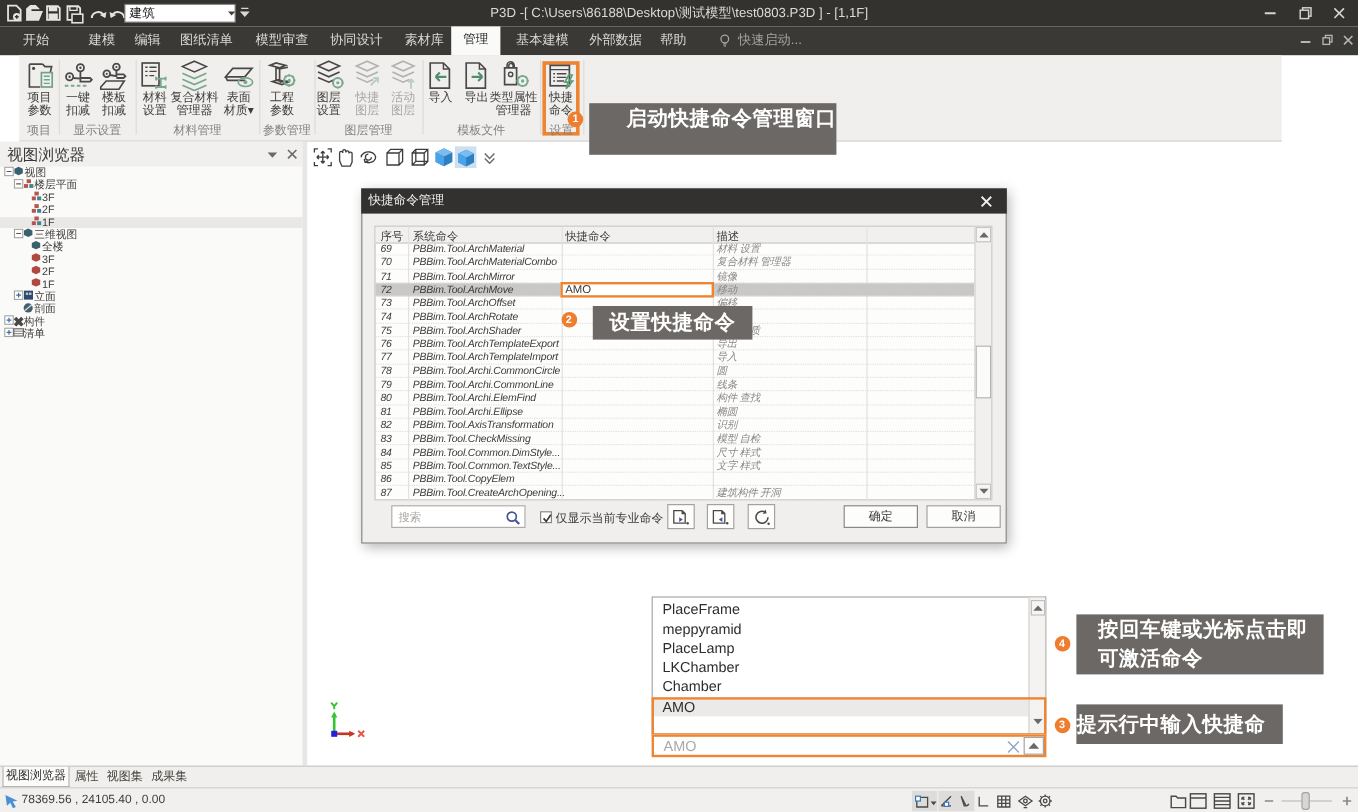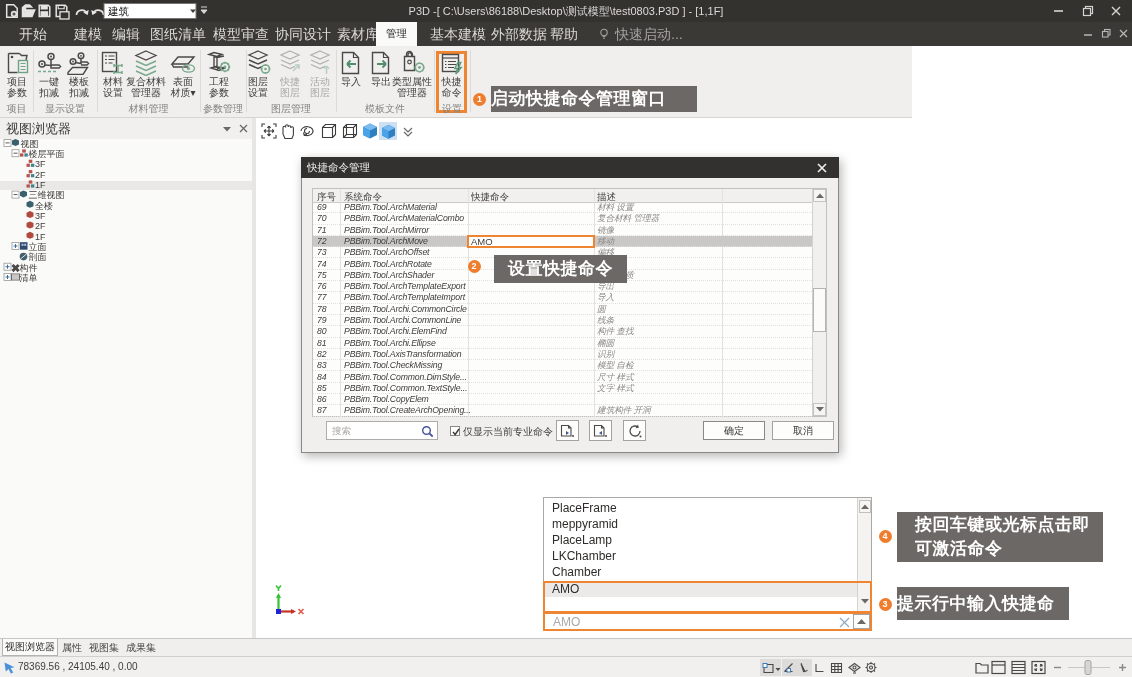--- a/index.html
+++ b/index.html
@@ -2,24 +2,24 @@
 <html><head>
 <meta charset="utf-8">
 <style>
   * { margin:0; padding:0; box-sizing:border-box; }
   html,body { width:1132px; height:677px; overflow:hidden; }
   body { font-family:"Liberation Sans",sans-serif; position:relative; background:#ffffff; }
   .abs { position:absolute; }
   
   #titlebar { left:0; top:0; width:1132px; height:22px; background:#34322f; }
   #tabrow { left:0; top:22px; width:1132px; height:24px; background:#3b3936; }
-  .tab { position:absolute; top:0; height:24px; line-height:24px; color:#dbd9d6; font-size:14px; }
+  .tab { position:absolute; top:0; height:24px; line-height:24px; color:#dbd9d6; font-size:11px; }
   #seltab { position:absolute; top:0px; height:24px; background:#fafaf9; color:#2b2a28; text-align:center; line-height:23px; font-size:10.5px; }
   
-  #ribbon { left:0; top:46px; width:912px; height:72px; background:#f0efed; border-bottom:1px solid #d7d5d2; }
+  #ribbon { left:16px; top:46px; width:1052px; height:72px; background:#f0efed; border-bottom:1px solid #d7d5d2; }
   .gsep { position:absolute; top:4px; width:1px; height:62px; background:#ddDBd8; }
   .rbtxt { position:absolute; font-size:10px; color:#3e3c3a; text-align:center; line-height:10.6px; white-space:pre; }
   .rbtxt.dis { color:#a9a7a4; }
   .glabel { position:absolute; top:55.5px; font-size:10px; color:#85837f; text-align:center; }
   
   #panel { left:0; top:139px; width:252px; height:499px; background:#fafaf9; }
   #panelhead { left:0; top:118px; width:252px; height:21px; background:#f1f0ee; }
   #splitter { left:252px; top:118px; width:4px; height:520px; background:#e7e6e4; }
   
   .acirc { position:absolute; width:13px; height:13px; border-radius:50%; background:#ee7d2e; color:#fff; font-size:9px; font-weight:bold; text-align:center; line-height:13px; }
@@ -550,21 +550,21 @@
   <span class="abs" style="left:8px;top:1px;font-size:12px;color:#aaa8a6">AMO</span>
   <svg class="abs" style="left:294px;top:3px" width="11" height="11" viewBox="0 0 11 11">
       <path d="M1 1 l9 9 M10 1 l-9 9" stroke="#8fa8c0" stroke-width="1.2"></path>
     </svg>
   <div class="abs" style="left:308px;top:0px;width:17px;height:15px;background:#fdfdfc;border:1px solid #a6a4a2"></div>
   <svg class="abs" style="left:312px;top:4px" width="9" height="7">
       <path d="M0 6 l4.5 -5 4.5 5 z" fill="#6b6967"></path>
     </svg>
 </div>
 <div class="acirc" style="left:473px;top:92.5px">1</div>
-<div class="alabel" style="left:491px;top:86px;width:206px;height:26px;line-height:25px;text-align:left">启动快捷命令管理窗口</div>
+<div class="alabel" style="left:491px;top:86px;width:206px;height:43px;line-height:25px;text-align:right">启动快捷命令管理窗口</div>
 <div class="acirc" style="left:467.5px;top:260px">2</div>
 <div class="alabel" style="left:494px;top:255px;width:133px;height:28px;line-height:28px;text-align:center">设置快捷命令</div>
 <div class="acirc" style="left:878.5px;top:530px">4</div>
 <div class="alabel" style="left:897px;top:512px;width:206px;height:50px;line-height:24px;padding:1px 0 0 18px">按回车键或光标点击即<br>可激活命令</div>
 <div class="acirc" style="left:878.5px;top:597.5px">3</div>
 <div class="alabel" style="left:897px;top:587px;width:172px;height:33px;line-height:33px;text-align:left">提示行中输入快捷命令</div>
 <div class="abs" id="btabs">
   <div class="abs" style="left:2px;top:0px;width:56px;height:17px;background:#fbfbfa;border:1px solid #b5b3b1;border-top:none;font-size:10px;color:#2f2d2b;text-align:center;line-height:16px">视图浏览器</div>
   <div class="abs" style="left:62px;top:0;font-size:10px;color:#45433f;line-height:17px">属性</div>
   <div class="abs" style="left:89px;top:0;font-size:10px;color:#45433f;line-height:17px">视图集</div>

